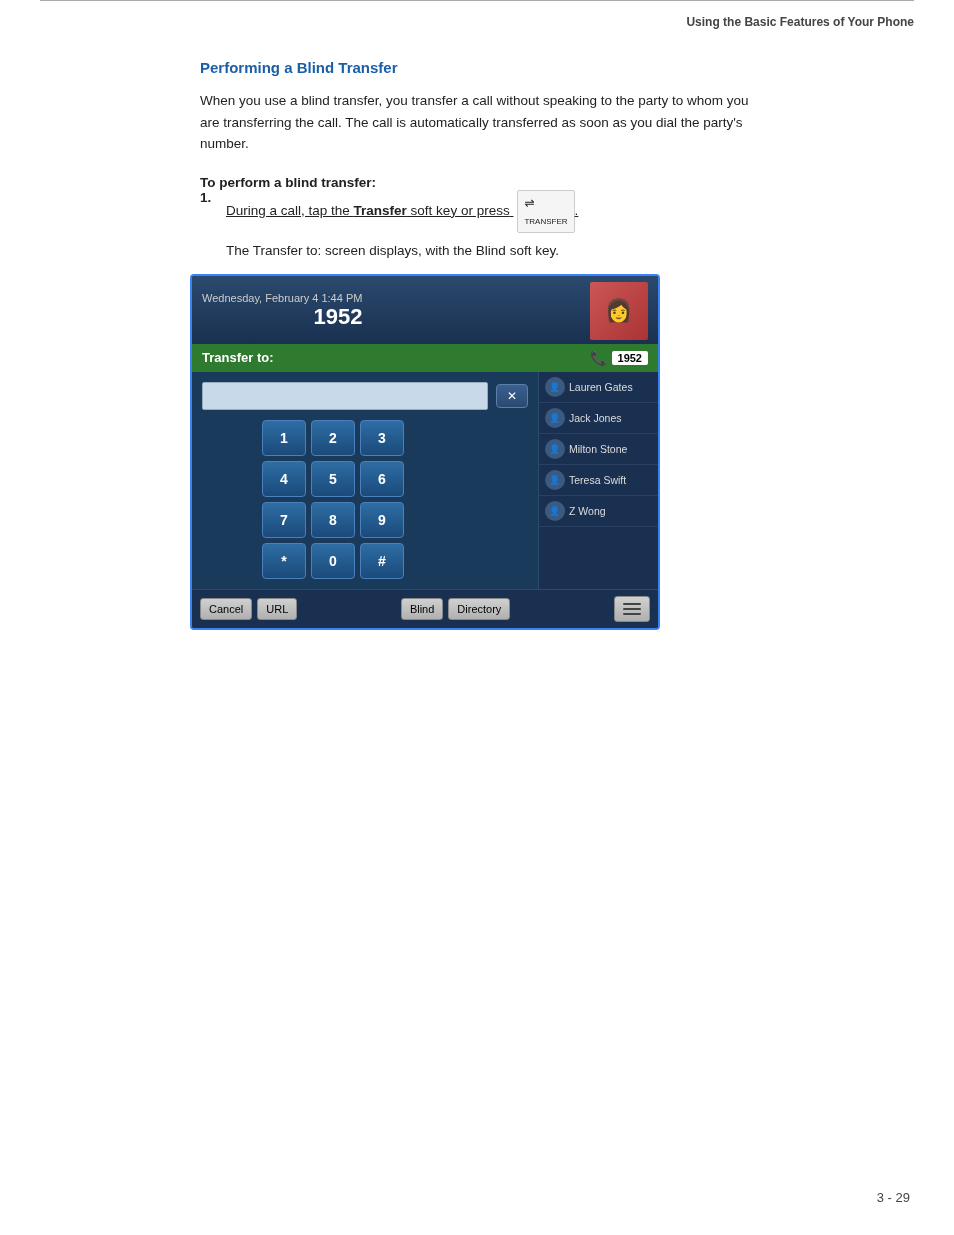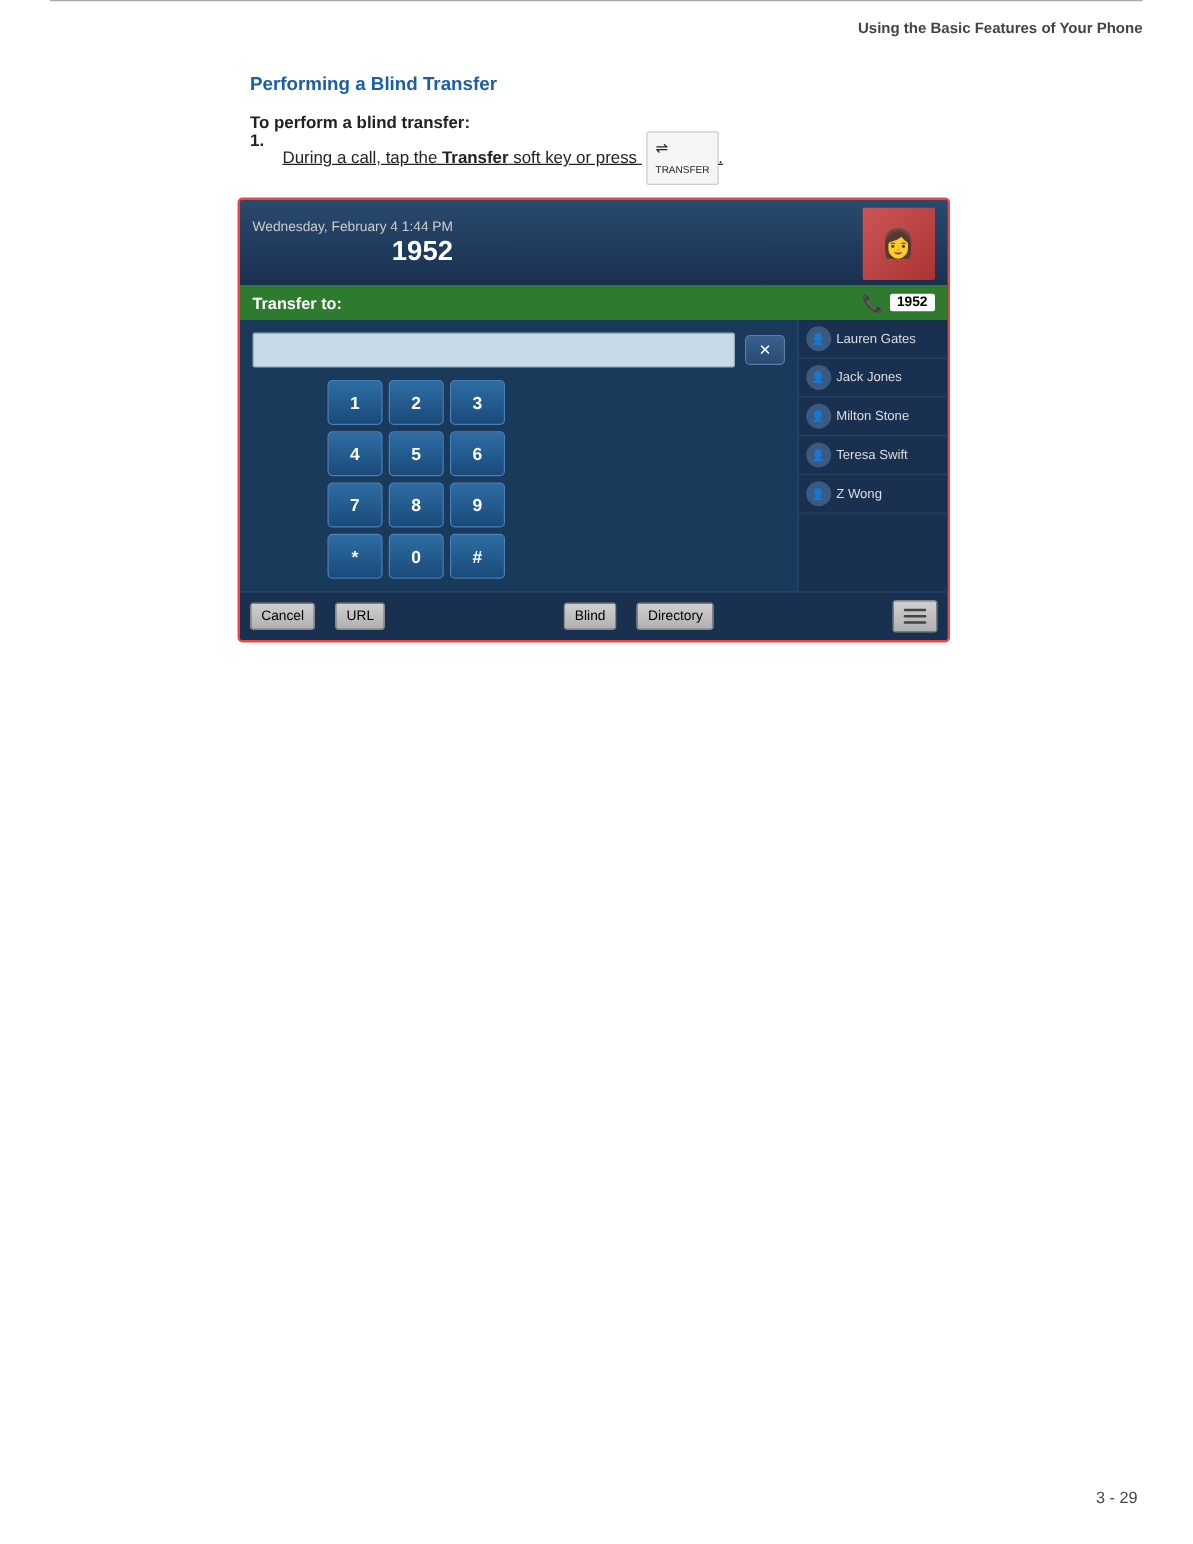--- a/index.html
+++ b/index.html
@@ -94,27 +94,27 @@
 
     .note-text {
       font-size: 13.5px;
       margin-top: 10px;
       margin-bottom: 16px;
       margin-left: 26px;
     }
 
     
     .phone-screen {
-      width: 570px;
+      width: 470px;
       background: #1a3a5c;
       border-radius: 4px;
       overflow: hidden;
       margin-top: 10px;
       margin-left: -10px;
-      border: 2px solid #ef4444;
+      border: 2px solid #3b82f6;
     }
 
     
     .phone-top-bar {
       background: linear-gradient(to bottom, #2a4a6e, #1a3050);
       display: flex;
       justify-content: space-between;
       align-items: center;
       padding: 6px 10px 4px 10px;
     }
@@ -275,21 +275,21 @@
       font-size: 10.5px;
       line-height: 1.2;
     }
 
     
     .softkey-bar {
       background: #1a3050;
       display: flex;
       align-items: center;
       padding: 6px 8px;
-      gap: 16px;
+      gap: 5px;
       border-top: 1px solid #2a4a70;
     }
     .softkey {
       background: linear-gradient(to bottom, #d0d0d0, #b0b0b0);
       border: 1px solid #888;
       border-radius: 3px;
       font-size: 11px;
       color: #000;
       padding: 4px 8px;
       cursor: pointer;
@@ -331,34 +331,36 @@
 </head>
 <body>
 
 <div class="top-rule"></div>
 <div class="header-text">Using the Basic Features of Your Phone</div>
 
 <div class="content">
 
   <div class="section-title">Performing a Blind Transfer</div>
 
+  <p class="body-text">When you use a blind transfer, you transfer a call without speaking to the party to whom you are transferring the call. The call is automatically transferred as soon as you dial the party's number.</p>
 
   <div class="subheading">To perform a blind transfer:</div>
 
   <div class="step">
     <span class="step-num">1.</span>
     <span class="step-text">
       <span>During a call, tap the </span><strong>Transfer</strong><span> soft key or press</span>
       <span class="transfer-btn-img">
         <span class="transfer-arrow">⇌</span><br>
         <span style="font-size:8px;">TRANSFER</span>
       </span>.
     </span>
   </div>
 
+  <div class="note-text">The Transfer to: screen displays, with the Blind soft key.</div>
 
   <div class="phone-screen">
 
     <div class="phone-top-bar">
       <div>
         <div class="phone-datetime">Wednesday, February 4  1:44 PM</div>
         <div class="phone-ext">1952</div>
       </div>
       <div class="phone-avatar">
         <div class="phone-avatar-inner">👩</div>

